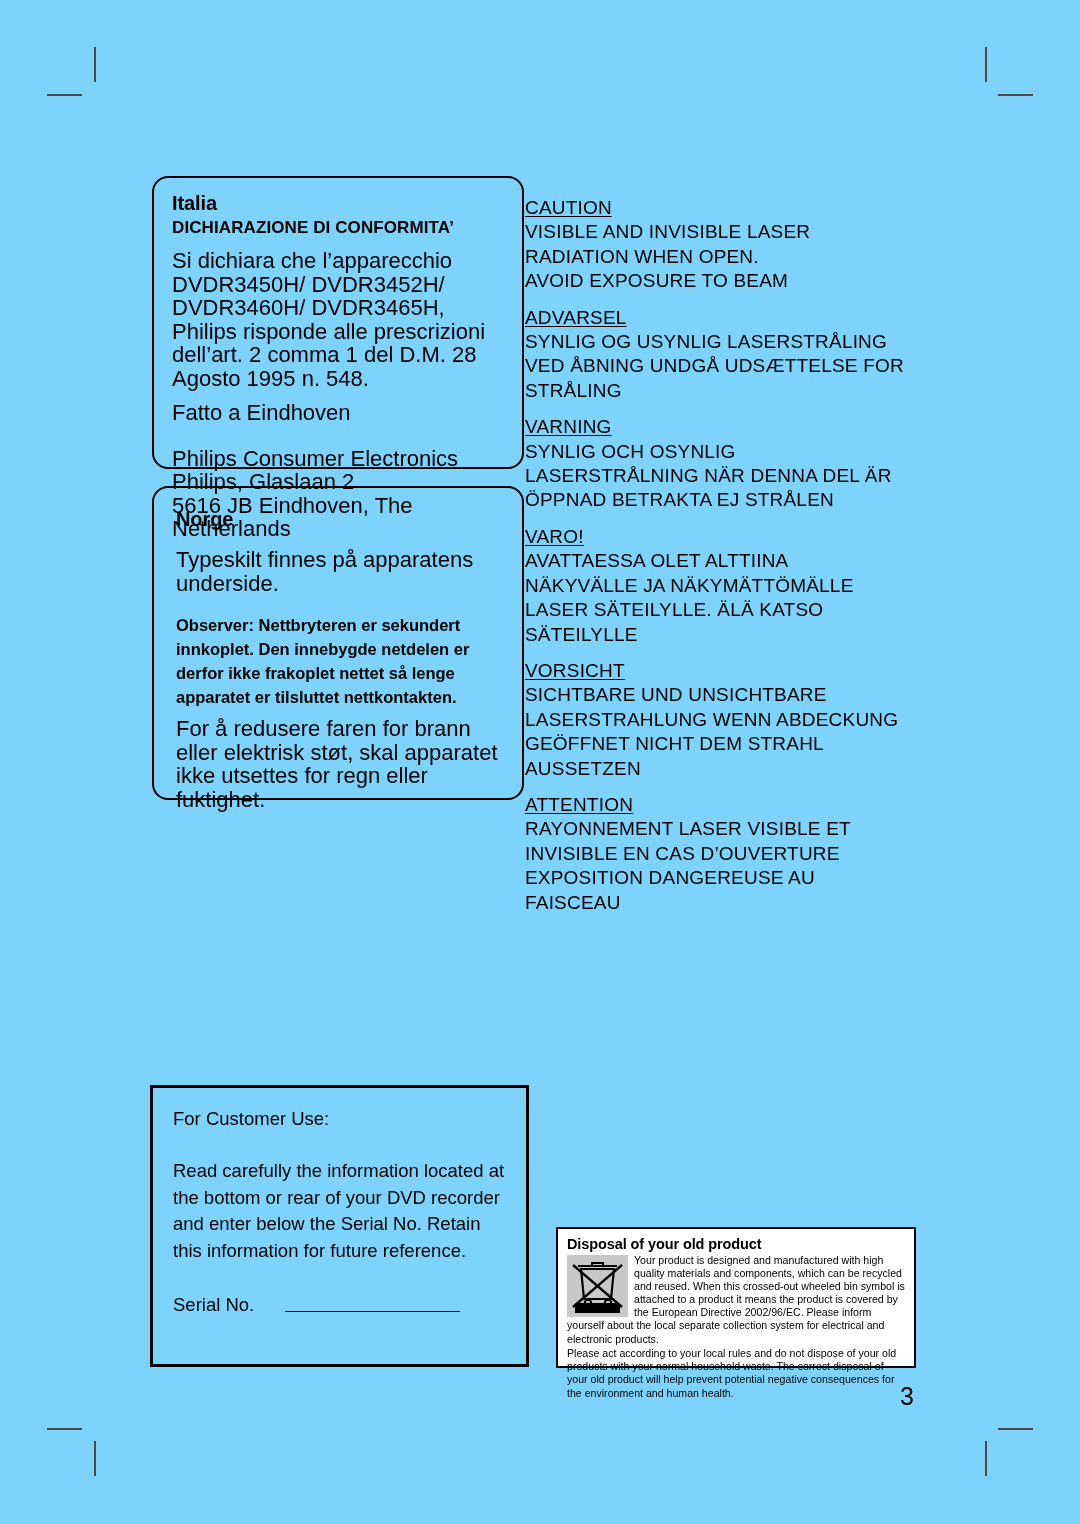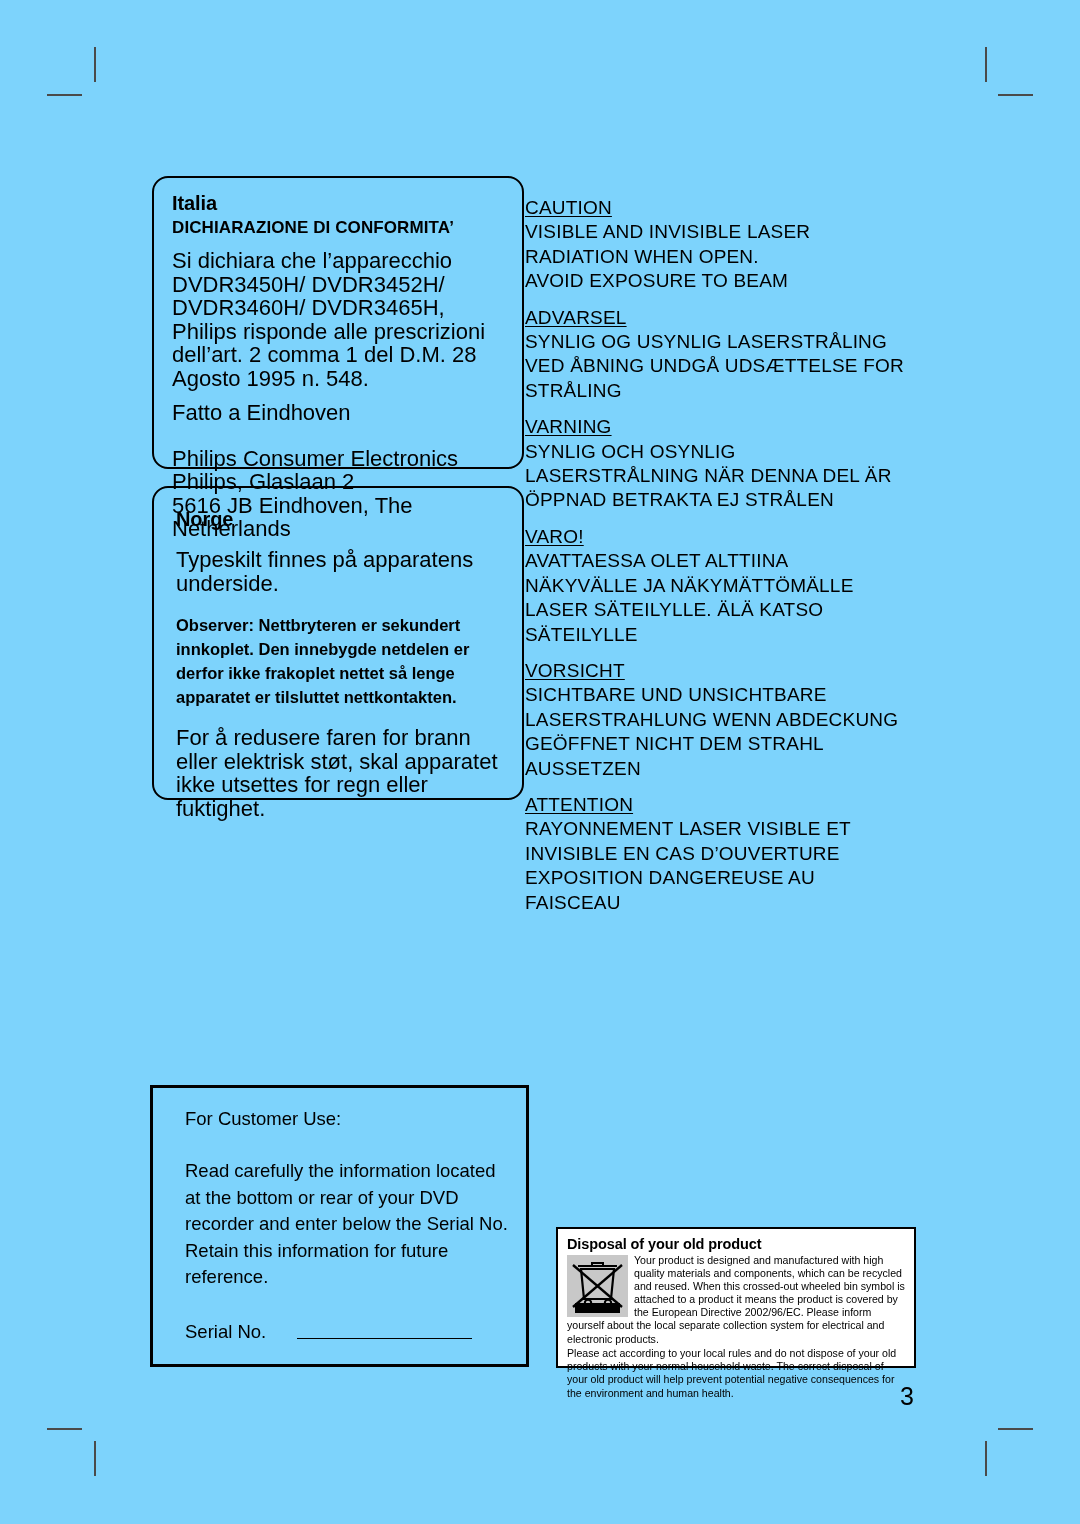--- a/index.html
+++ b/index.html
@@ -106,21 +106,20 @@
 
   
   #customer-box {
     position: absolute;
     left: 150px;
     top: 1085px;
     width: 379px;
     height: 282px;
     border: 3px solid #000;
     box-sizing: border-box;
-    padding-left: 12px;
   }
   #customer-box .inner { padding: 18px 16px 0 20px; }
   .cu-lead {
     font-size: 18.5px;
     line-height: 26px;
     margin: 0;
   }
   .cu-para {
     font-size: 18.5px;
     line-height: 26.5px;
@@ -216,21 +215,21 @@
         <div>5616 JB Eindhoven, The Netherlands</div>
       </div>
     </div>
   </div>
 
   <div class="round-box" id="norge-box">
     <div class="inner">
       <div class="box-title">Norge</div>
       <div class="body-text" style="margin-top:17px;">Typeskilt finnes på apparatens underside.</div>
       <div class="bold-block">Observer: Nettbryteren er sekundert innkoplet. Den innebygde netdelen er derfor ikke frakoplet nettet så lenge apparatet er tilsluttet nettkontakten.</div>
-      <div class="body-text" style="margin-top:17px;">For å redusere faren for brann eller elektrisk støt, skal apparatet ikke utsettes for regn eller fuktighet.</div>
+      <div class="body-text" style="margin-top:8px;">For å redusere faren for brann eller elektrisk støt, skal apparatet ikke utsettes for regn eller fuktighet.</div>
     </div>
   </div>
 
   <div id="laser-col">
 
     <div class="warn-group">
       <div class="warn-head">CAUTION</div>
       <div class="warn-line">VISIBLE AND INVISIBLE LASER</div>
       <div class="warn-line">RADIATION WHEN OPEN.</div>
       <div class="warn-line">AVOID EXPOSURE TO BEAM</div>

